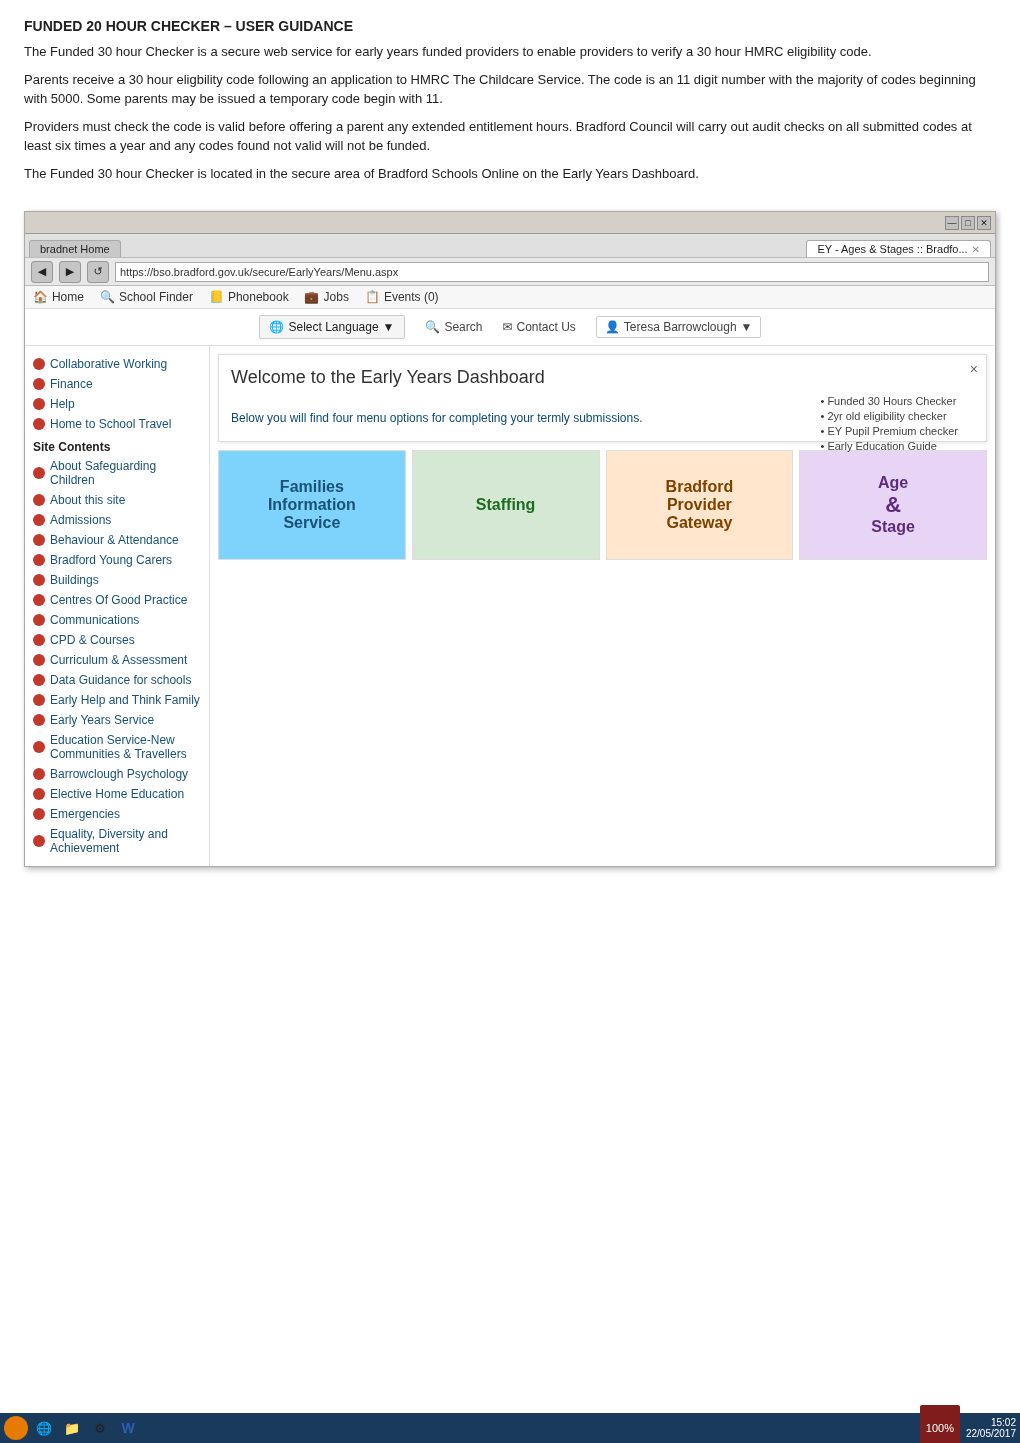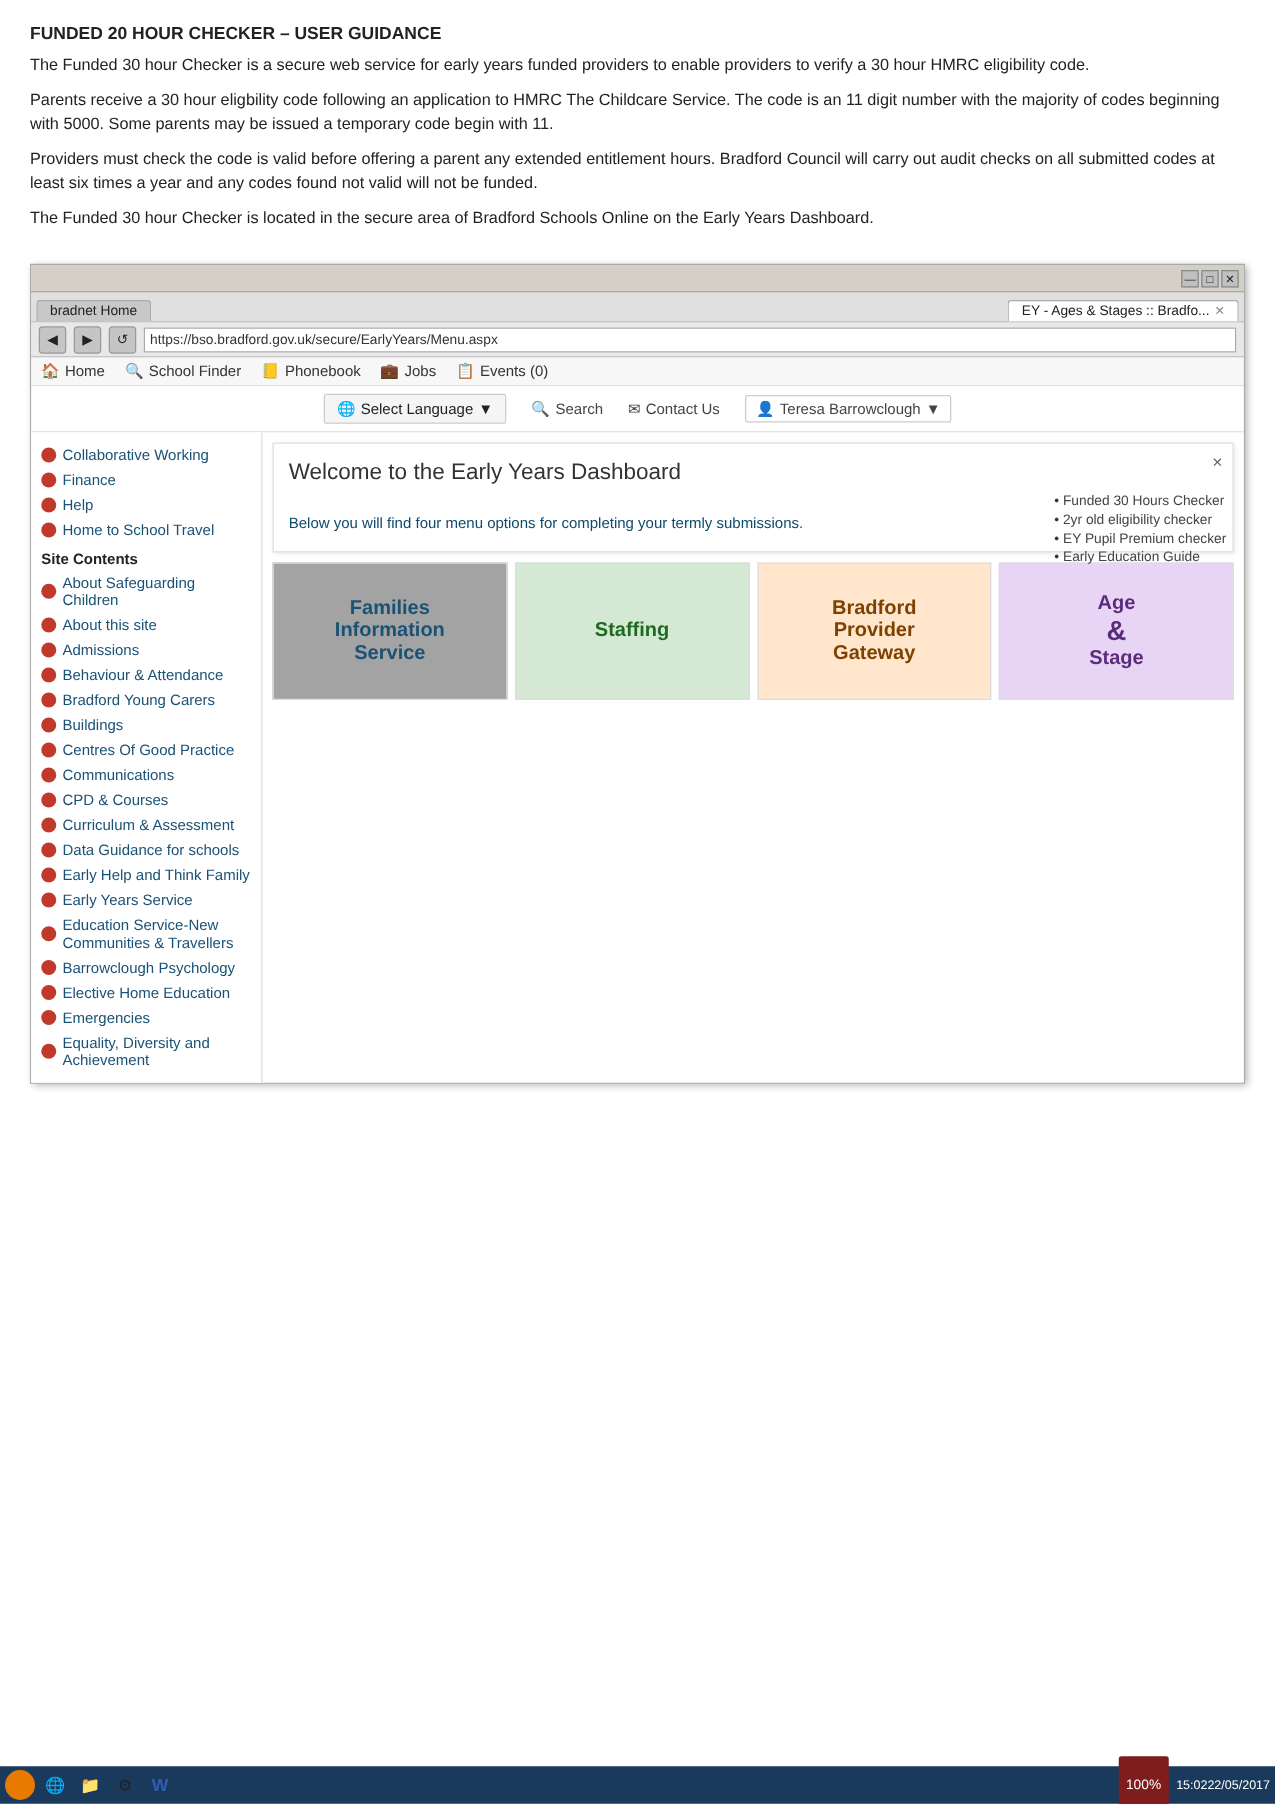--- a/index.html
+++ b/index.html
@@ -249,21 +249,21 @@
       margin-bottom: 23px;
       font-weight: normal;
     }
     .welcome-text {
       font-size: 12px;
       color: #0c4a6e;
       margin-bottom: 4px;
     }
     .welcome-right {
       position: absolute;
-      right: 5px;
+      right: 28px;
       top: 40px;
       font-size: 11px;
       color: #444;
     }
     .welcome-right ul {
       list-style: none;
       padding: 0;
     }
     .welcome-right ul li::before {
       content: "• ";
@@ -288,21 +288,21 @@
       justify-content: center;
       text-align: center;
       cursor: pointer;
       font-size: 14px;
       font-weight: bold;
       color: #333;
       background: #f9f9f9;
       padding: 12px;
     }
     .tile-families {
-      background: #a3a3a3;
+      background: #7dd3fc;
       color: #1a5276;
     }
     .tile-staffing {
       background: #d5e8d4;
       color: #1e6b20;
     }
     .tile-bradford {
       background: #ffe6cc;
       color: #7d4200;
     }
@@ -350,20 +350,21 @@
     }
     .taskbar-zoom {
       background: #7f1d1d;
       padding: 17px 6px;
       border-radius: 2px;
       font-size: 11px;
       color: #fff;
     }
     .taskbar-time {
       display: flex;
+      flex-direction: column;
       align-items: flex-end;
       font-size: 10px;
       color: #fff;
     }
   </style>
 </head>
 <body>
 
 <div class="doc-area">
   <div class="doc-title">FUNDED 20 HOUR CHECKER – USER GUIDANCE</div>

